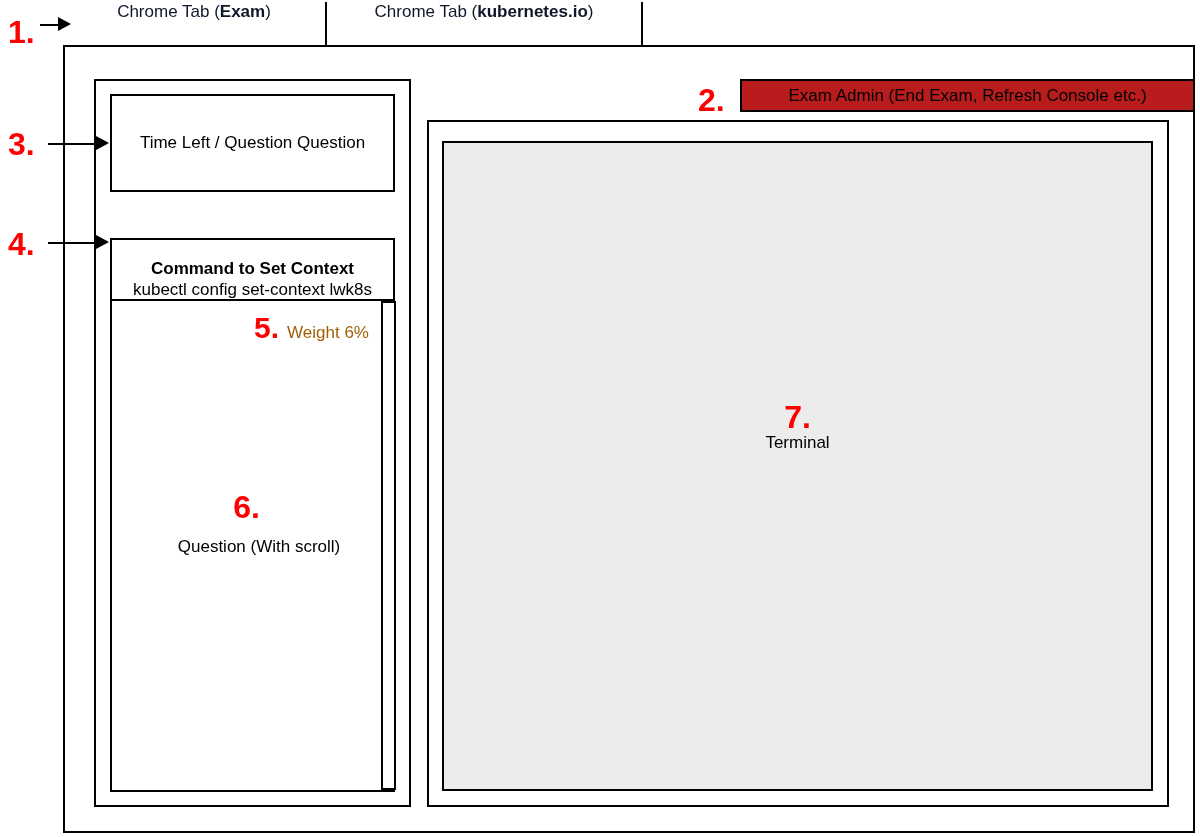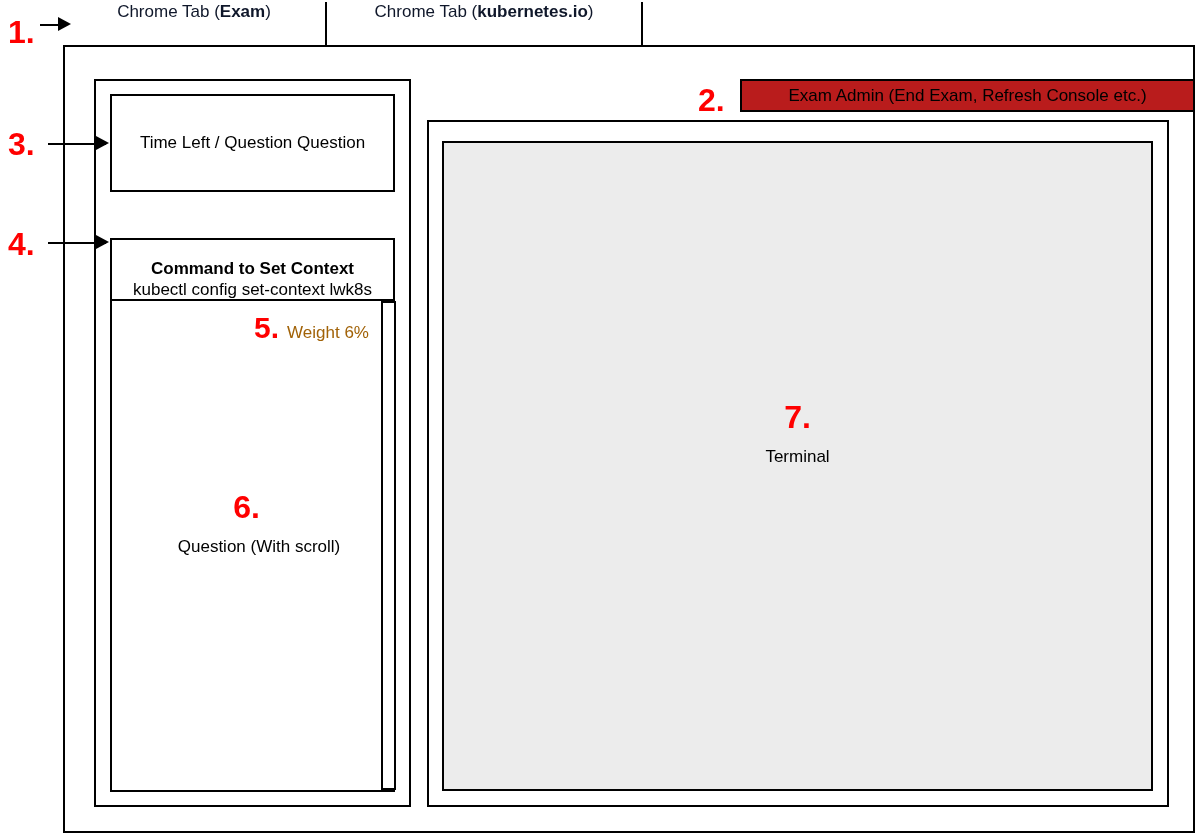--- a/index.html
+++ b/index.html
@@ -200,21 +200,21 @@
     height: 650px;
     border: 2px solid #000;
     background: #ececec;
   }
   #terminal-center {
     position: absolute;
     left: 0; right: 0;
     top: 258px;
     text-align: center;
   }
-  #terminal-label { font-size: 17px; margin-top: 14px; }
+  #terminal-label { font-size: 17px; }
 </style>
 </head>
 <body>
 
 <div class="abs" id="app-frame"></div>
 
 <div class="abs" id="tabstrip">
   <div class="chrome-tab" id="tab-exam">
     <span>Chrome Tab (</span>
       <b>Exam</b>

